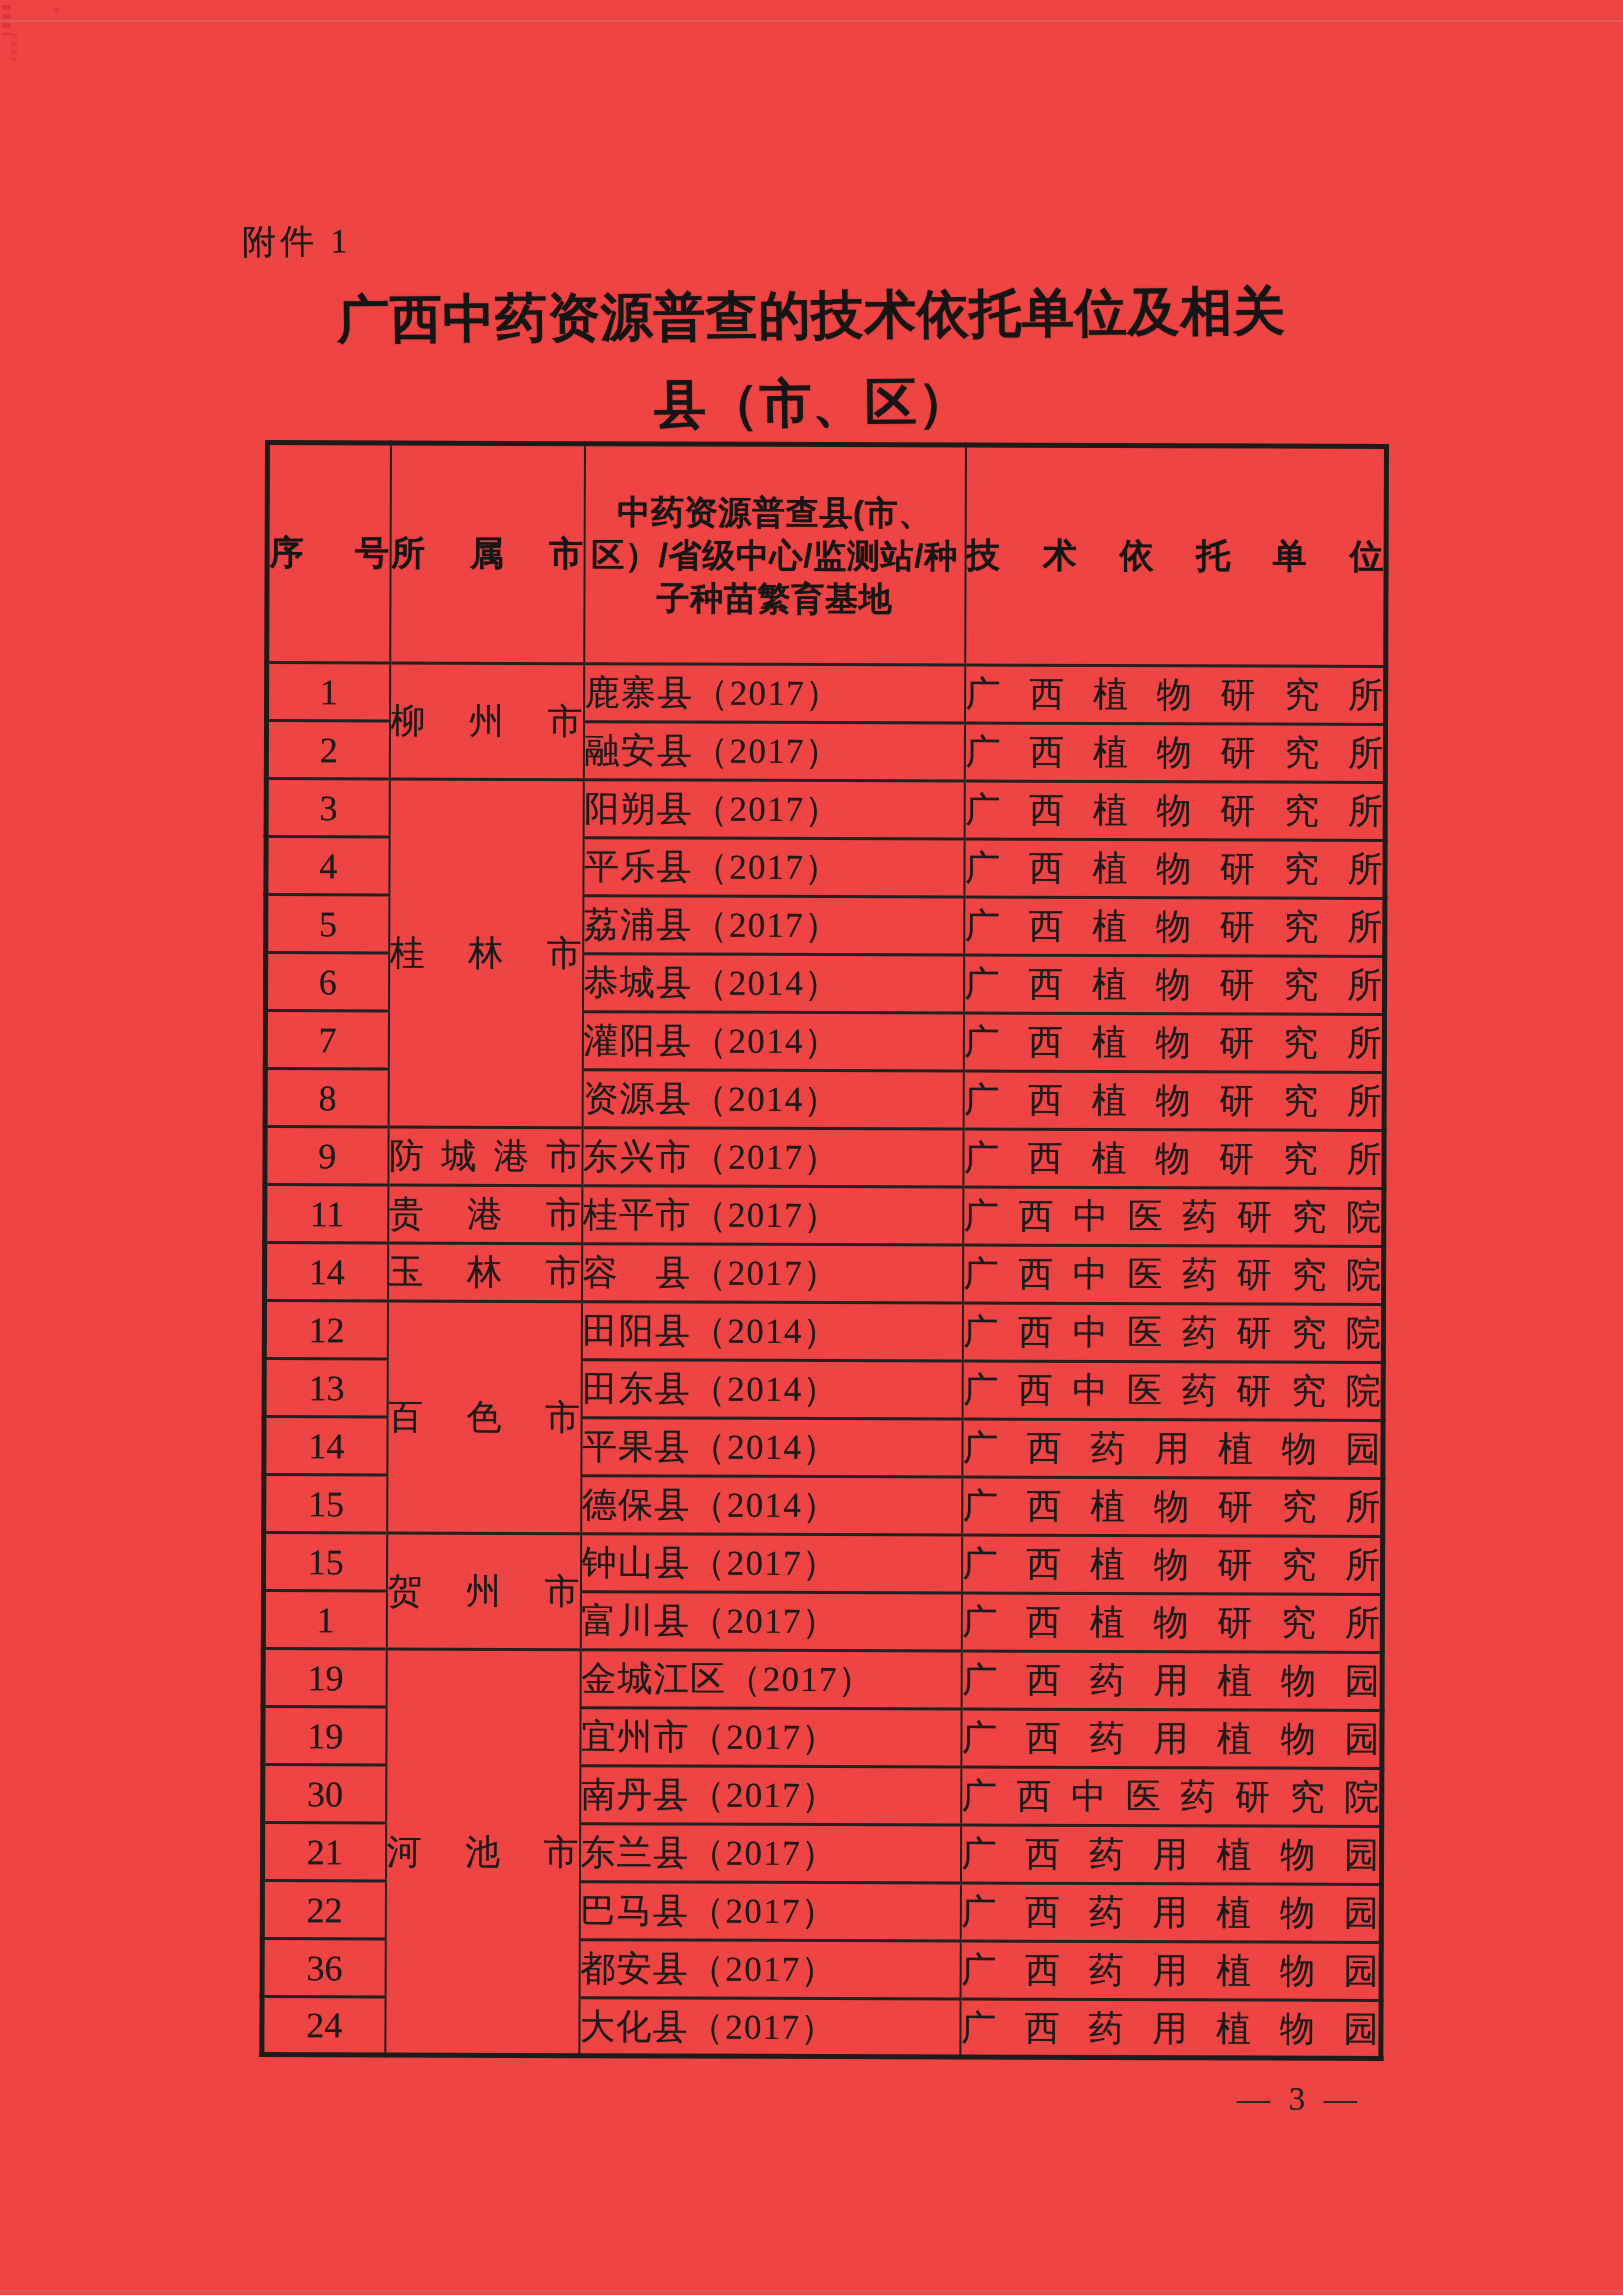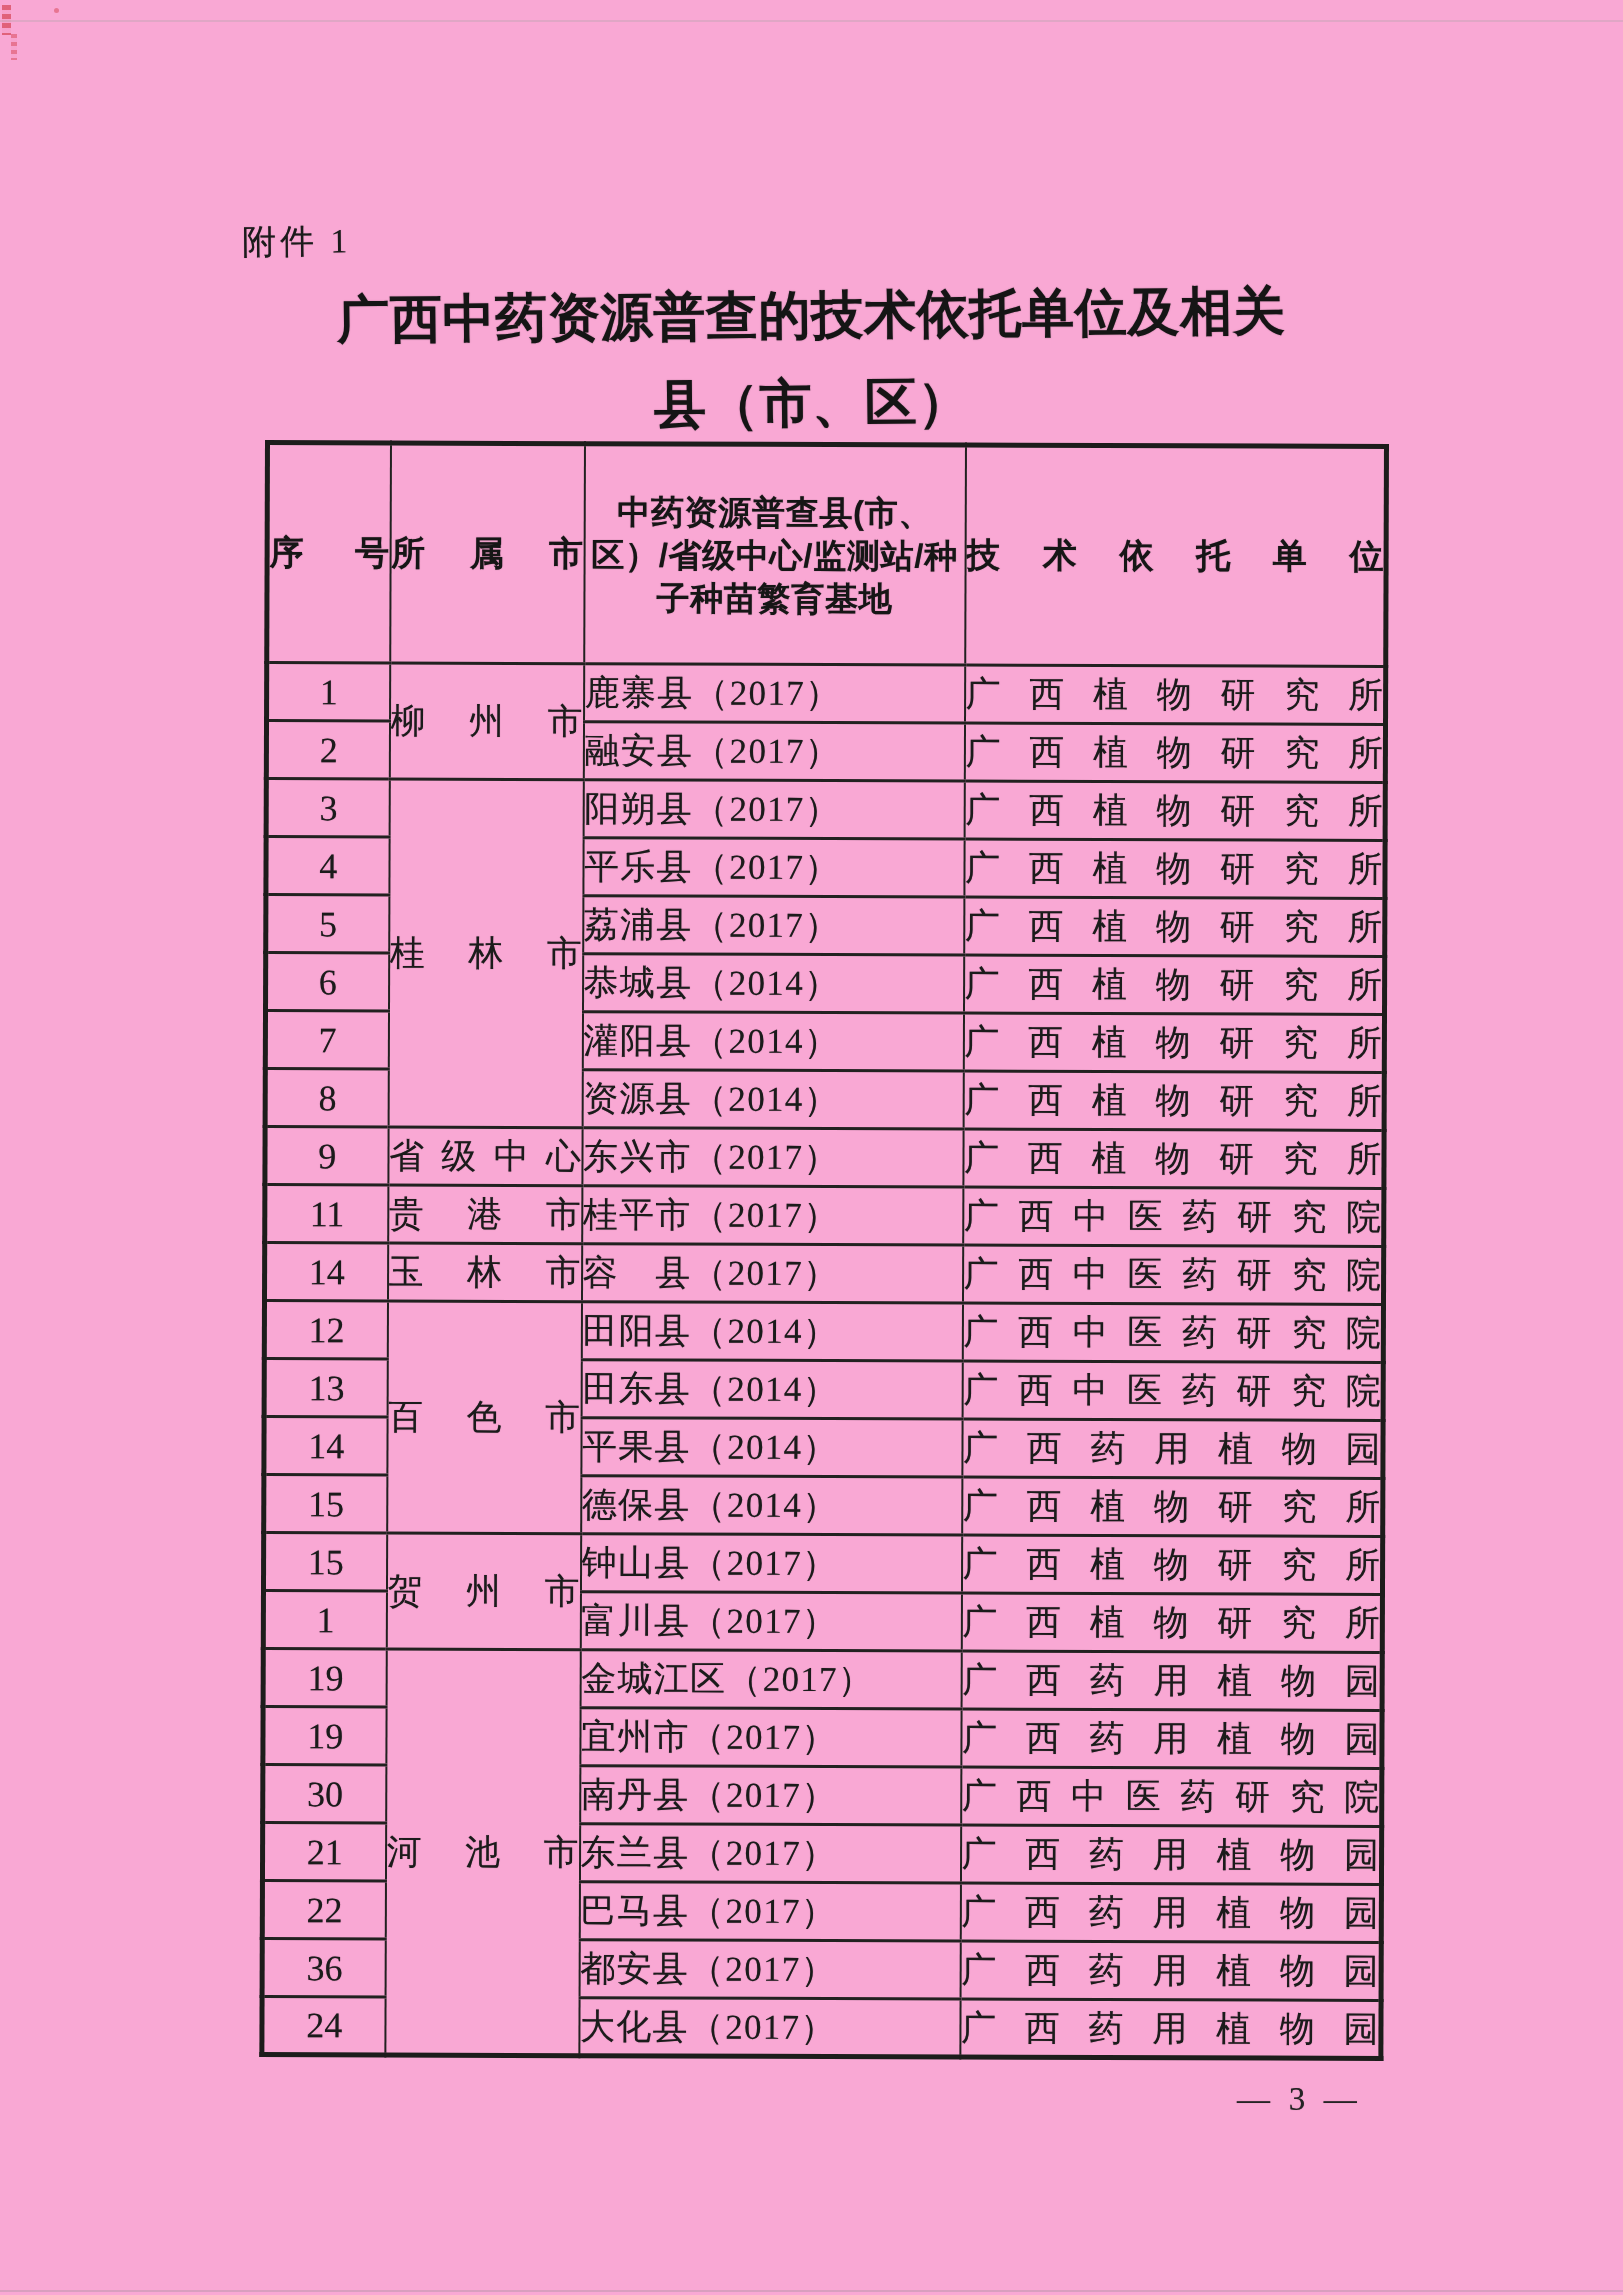--- a/index.html
+++ b/index.html
@@ -4,21 +4,21 @@
 <style>
   html, body {
     margin: 0;
     padding: 0;
     background: #ffffff;
   }
   .page {
     position: relative;
     width: 1623px;
     height: 2295px;
-    background: #f9a8d4;
+    background: #ef4444;
     overflow: hidden;
     font-family: "Liberation Serif", serif;
     color: #1b1b1b;
   }
   
   .edge-line-top {
     position: absolute;
     left: 0; top: 19.6px;
     width: 100%; height: 2px;
     background: rgba(160,160,158,0.28);
@@ -243,21 +243,21 @@
           <td class="county-cell">灌阳县（2014）</td>
           <td class="unit-cell">广西植物研究所</td>
         </tr>
         <tr>
           <td class="no-cell">8</td>
           <td class="county-cell">资源县（2014）</td>
           <td class="unit-cell">广西植物研究所</td>
         </tr>
         <tr>
           <td class="no-cell">9</td>
-          <td class="city-cell" rowspan="1">省级中心</td>
+          <td class="city-cell" rowspan="1">防城港市</td>
           <td class="county-cell">东兴市（2017）</td>
           <td class="unit-cell">广西植物研究所</td>
         </tr>
         <tr>
           <td class="no-cell">11</td>
           <td class="city-cell" rowspan="1">贵港市</td>
           <td class="county-cell">桂平市（2017）</td>
           <td class="unit-cell">广西中医药研究院</td>
         </tr>
         <tr>

